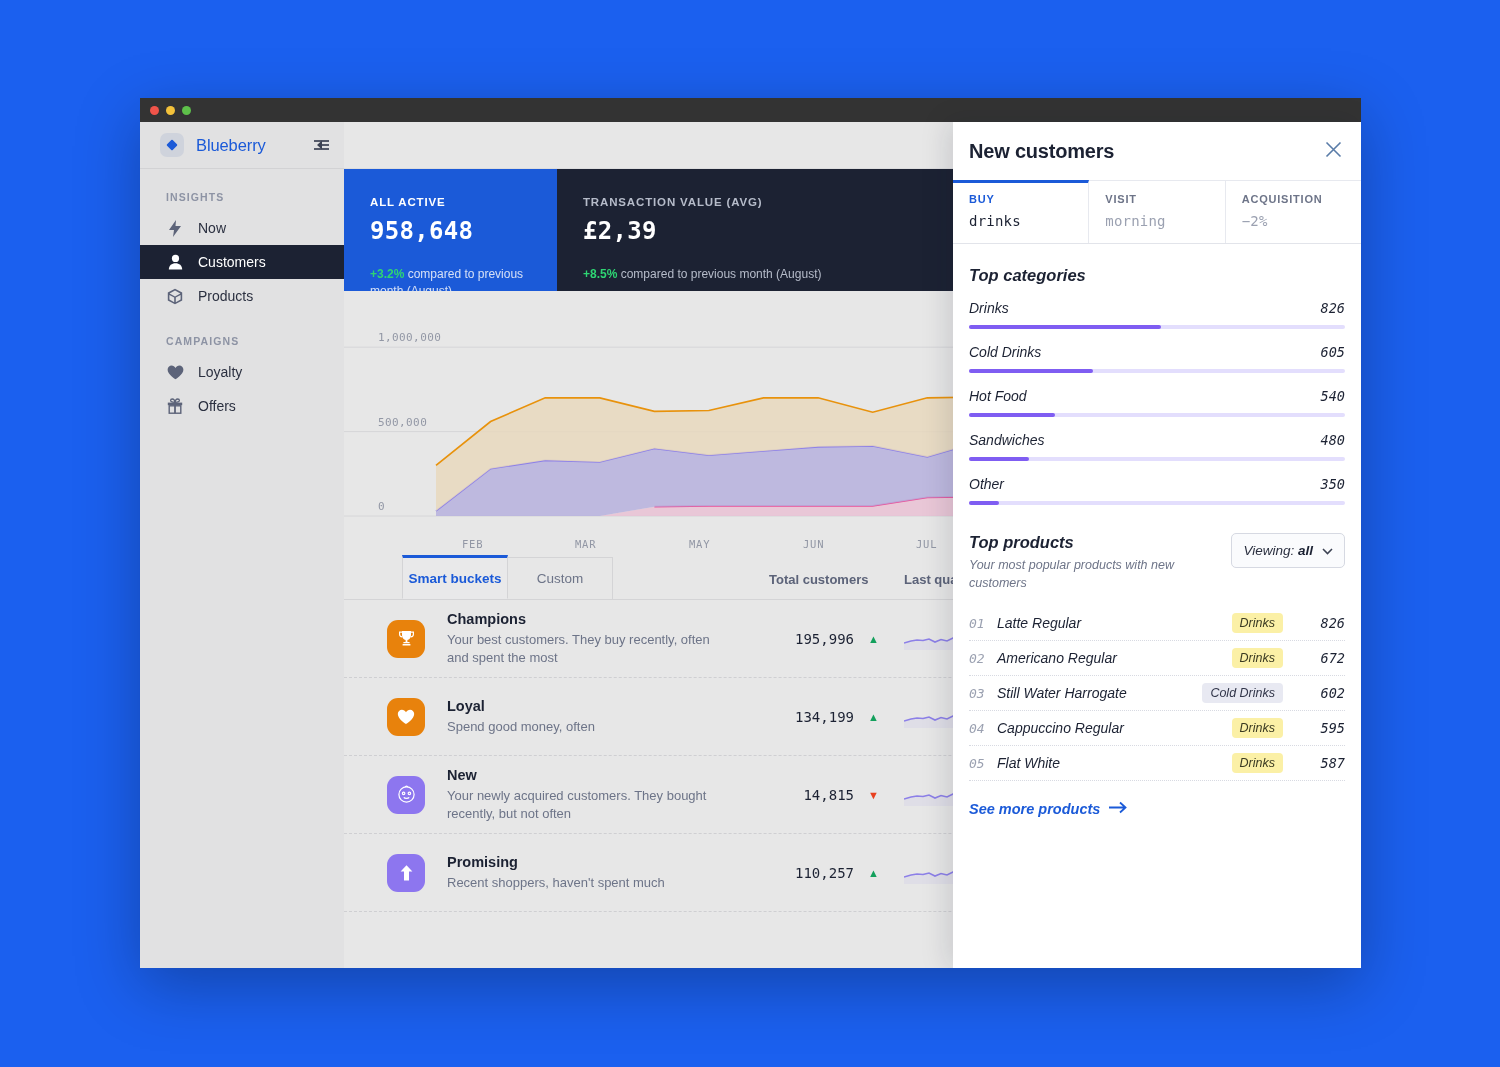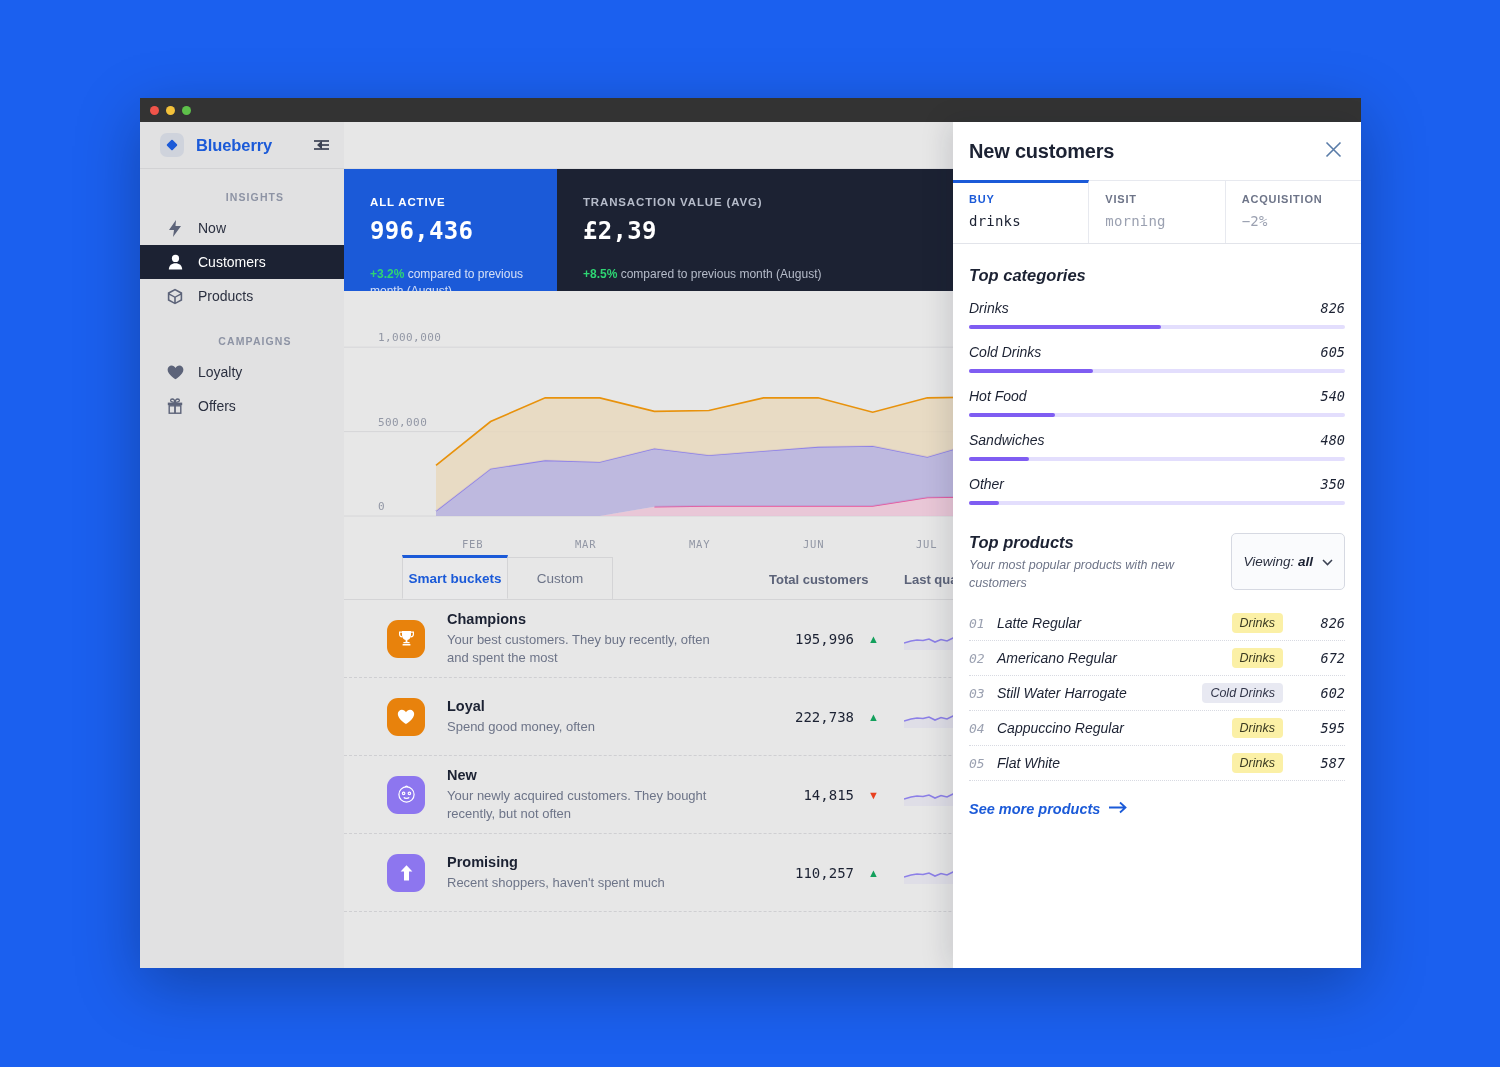--- a/index.html
+++ b/index.html
@@ -41,28 +41,28 @@
   }
   #brand-logo {
     width: 24px; height: 24px; border-radius: 7px; background: #cfd3dc;
     display: flex; align-items: center; justify-content: center; flex: 0 0 24px;
   }
   #brand-logo .diamond {
     width: 8px; height: 8px; background: #1b5ad8; transform: rotate(45deg);
     border-radius: 1px;
   }
   #brand-name {
-    margin-left: 12px; font-size: 16.5px; font-weight: bold; color: #1b5ad8;
+    margin-left: 12px; font-size: 16.5px; font-weight: normal; color: #1b5ad8;
     letter-spacing: -0.1px;
   }
   #collapse-icon { margin-left: auto; width: 20px; height: 16px; }
 
   .nav-section-title {
     font-size: 10.5px; letter-spacing: 1.1px; font-weight: bold;
-    color: #8d93a4; padding: 22px 0 8px 26px; text-align: center;
+    color: #8d93a4; padding: 22px 0 8px 26px;
   }
   .nav-item {
     display: flex; align-items: center; height: 34px; padding-left: 26px;
     font-size: 14px; color: #2b3040; cursor: pointer;
   }
   .nav-item .nav-icon {
     width: 18px; height: 18px; margin-right: 14px; flex: 0 0 18px;
     display: flex; align-items: center; justify-content: center;
   }
   .nav-item.active { background: #1c2233; color: #ffffff; }
@@ -191,21 +191,21 @@
   .cat-track {
     height: 4px; background: #e3defd; border-radius: 2px;
     margin-top: 9px; position: relative;
   }
   .cat-fill { height: 4px; background: #7f5df2; border-radius: 2px; }
 
   #prod-head { display: flex; align-items: flex-start; margin-top: 28px; }
   #prod-sub { font-size: 12.5px; color: #6d7488; margin-top: 5px; line-height: 1.4; width: 215px; }
   #viewing-select {
     margin-left: auto; border: 1px solid #d6d9e2; border-radius: 5px;
-    background: #fafbfd; padding: 20px 11px; font-size: 13.5px; color: #2b3040;
+    background: #fafbfd; padding: 9px 11px; font-size: 13.5px; color: #2b3040;
     display: flex; align-items: center; gap: 9px; cursor: pointer;
   }
   #viewing-select b { color: #1c2233; }
 
   .prod-row {
     display: flex; align-items: center; height: 35px;
     border-bottom: 1px dotted #d8dae2;
   }
   .prod-rank {
     font-family: "DejaVu Sans Mono", monospace; font-size: 13px;
@@ -309,21 +309,21 @@
         <span>Offers</span>
       </div>
     </div>
 
     <div id="main">
       <div id="main-topbar"></div>
 
       <div id="stat-cards">
         <div class="stat-card primary">
           <div class="stat-label">ALL ACTIVE</div>
-          <div class="stat-value">996,436</div>
+          <div class="stat-value">958,648</div>
           <div class="stat-delta">
             <span class="delta-up">+3.2%</span><span> compared to previous month (August)</span>
           </div>
         </div>
         <div id="dark-cards">
           <div class="stat-card dark">
             <div class="stat-label">TRANSACTION VALUE (AVG)</div>
             <div class="stat-value">£2,39</div>
             <div class="stat-delta">
               <span class="delta-up">+8.5%</span><span> compared to previous month (August)</span>
@@ -405,21 +405,21 @@
           <div class="brow">
             <div class="brow-icon ic-orange">
               <svg width="18" height="16" viewBox="0 0 18 16" fill="#fff">
                 <path d="M9 15.2 C9 15.2 0.8 10.1 0.8 5.1 C0.8 2.5 2.8 0.8 4.9 0.8 C6.6 0.8 8.2 1.9 9 3.3 C9.8 1.9 11.4 0.8 13.1 0.8 C15.2 0.8 17.2 2.5 17.2 5.1 C17.2 10.1 9 15.2 9 15.2 Z"></path>
               </svg>
             </div>
             <div class="brow-text">
               <div class="brow-title">Loyal</div>
               <div class="brow-desc">Spend good money, often</div>
             </div>
-            <div class="brow-num">222,738</div>
+            <div class="brow-num">134,199</div>
             <div class="tri tri-up">▲</div>
             <div class="spark"><svg width="72" height="26" viewBox="0 0 72 26">
                 <defs></defs>
                 <path d="M0 19 L7 17 L13 16 L19 16.5 L25 15 L31 18 L37 15.5 L43 17 L49 14 L55 10 L62 9 L72 8.5" fill="none" stroke="#8d80e8" stroke-width="1.6"></path>
                 <path d="M0 19 L7 17 L13 16 L19 16.5 L25 15 L31 18 L37 15.5 L43 17 L49 14 L55 10 L62 9 L72 8.5 L72 26 L0 26 Z" fill="#8d80e8" fill-opacity="0.09"></path>
               </svg></div>
           </div>
           <div class="brow">
             <div class="brow-icon ic-purple">
               <svg width="21" height="21" viewBox="0 0 21 21" fill="none" stroke="#fff" stroke-width="1.2">

